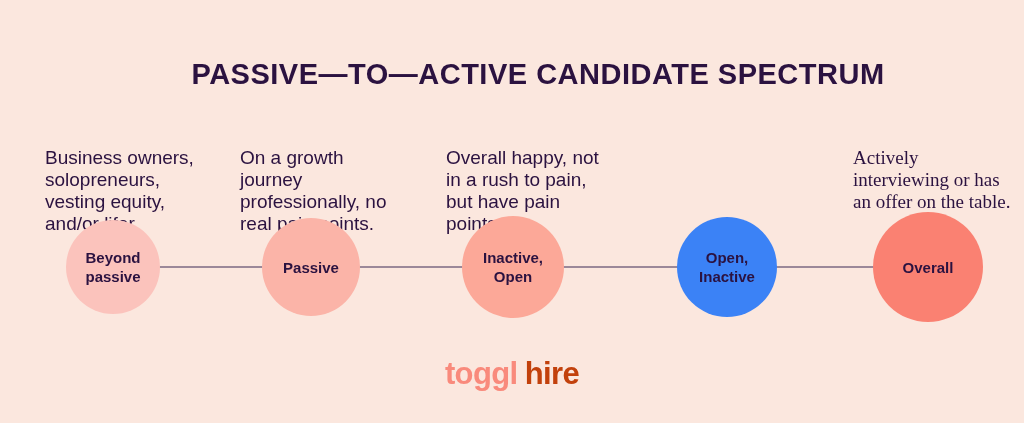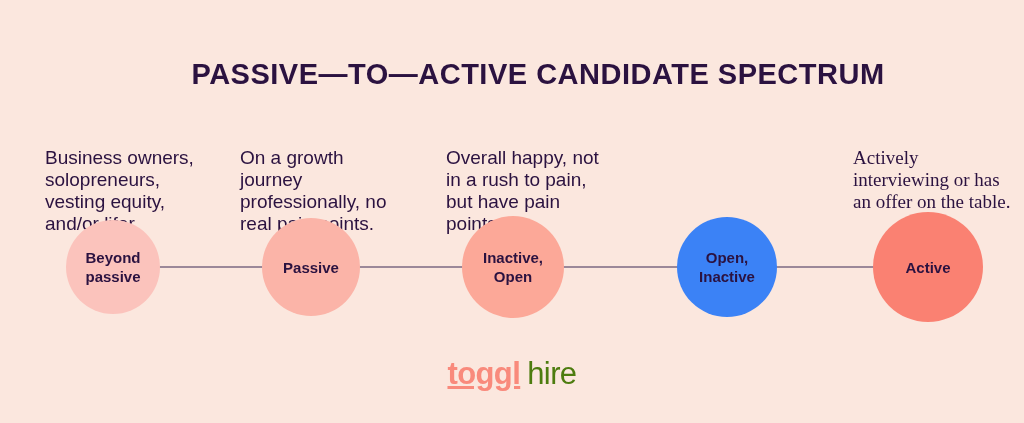--- a/index.html
+++ b/index.html
@@ -68,21 +68,20 @@
     top: 356px;
     left: 0;
     width: 1024px;
     text-align: center;
     font-size: 31px;
     letter-spacing: -0.6px;
   }
   .logo-toggl {
     font-weight: bold;
     color: #F98A7C;
-    text-decoration: underline;
   }
   .logo-hire {
     font-weight: normal;
     color: #FBA294;
     margin-left: 7px;
   }
 </style>
 </head>
 <body style="background: rgb(251, 231, 222);">
 
@@ -103,20 +102,20 @@
   <div class="node" id="node-1" style="width: 98px; height: 98px; left: 262px; top: 218px; background: rgb(251, 180, 168); font-size: 15px;">
     <span class="node-label">Passive</span>
   </div>
   <div class="node" id="node-2" style="width: 102px; height: 102px; left: 462px; top: 216px; background: rgb(252, 168, 152); font-size: 15px;">
     <span class="node-label"><span>Inactive,</span><br><span>Open</span></span>
   </div>
   <div class="node" id="node-3" style="width: 100px; height: 100px; left: 677px; top: 217px; background: #3b82f6; font-size: 15px;">
     <span class="node-label"><span>Open,</span><br><span>Inactive</span></span>
   </div>
   <div class="node" id="node-4" style="width: 110px; height: 110px; left: 873px; top: 212px; background: rgb(250, 129, 114); font-size: 15px;">
-    <span class="node-label">Active</span>
+    <span class="node-label">Overall</span>
   </div>
 
   <div class="logo">
-    <span class="logo-toggl" style="color: rgb(249, 138, 124);">toggl</span><span class="logo-hire" style="color: #4d7c0f;">hire</span>
+    <span class="logo-toggl" style="color: rgb(249, 138, 124);">toggl</span><span class="logo-hire" style="color: #c2410c; font-weight: bold;">hire</span>
   </div>
 
 </div>
 
 </body></html>

